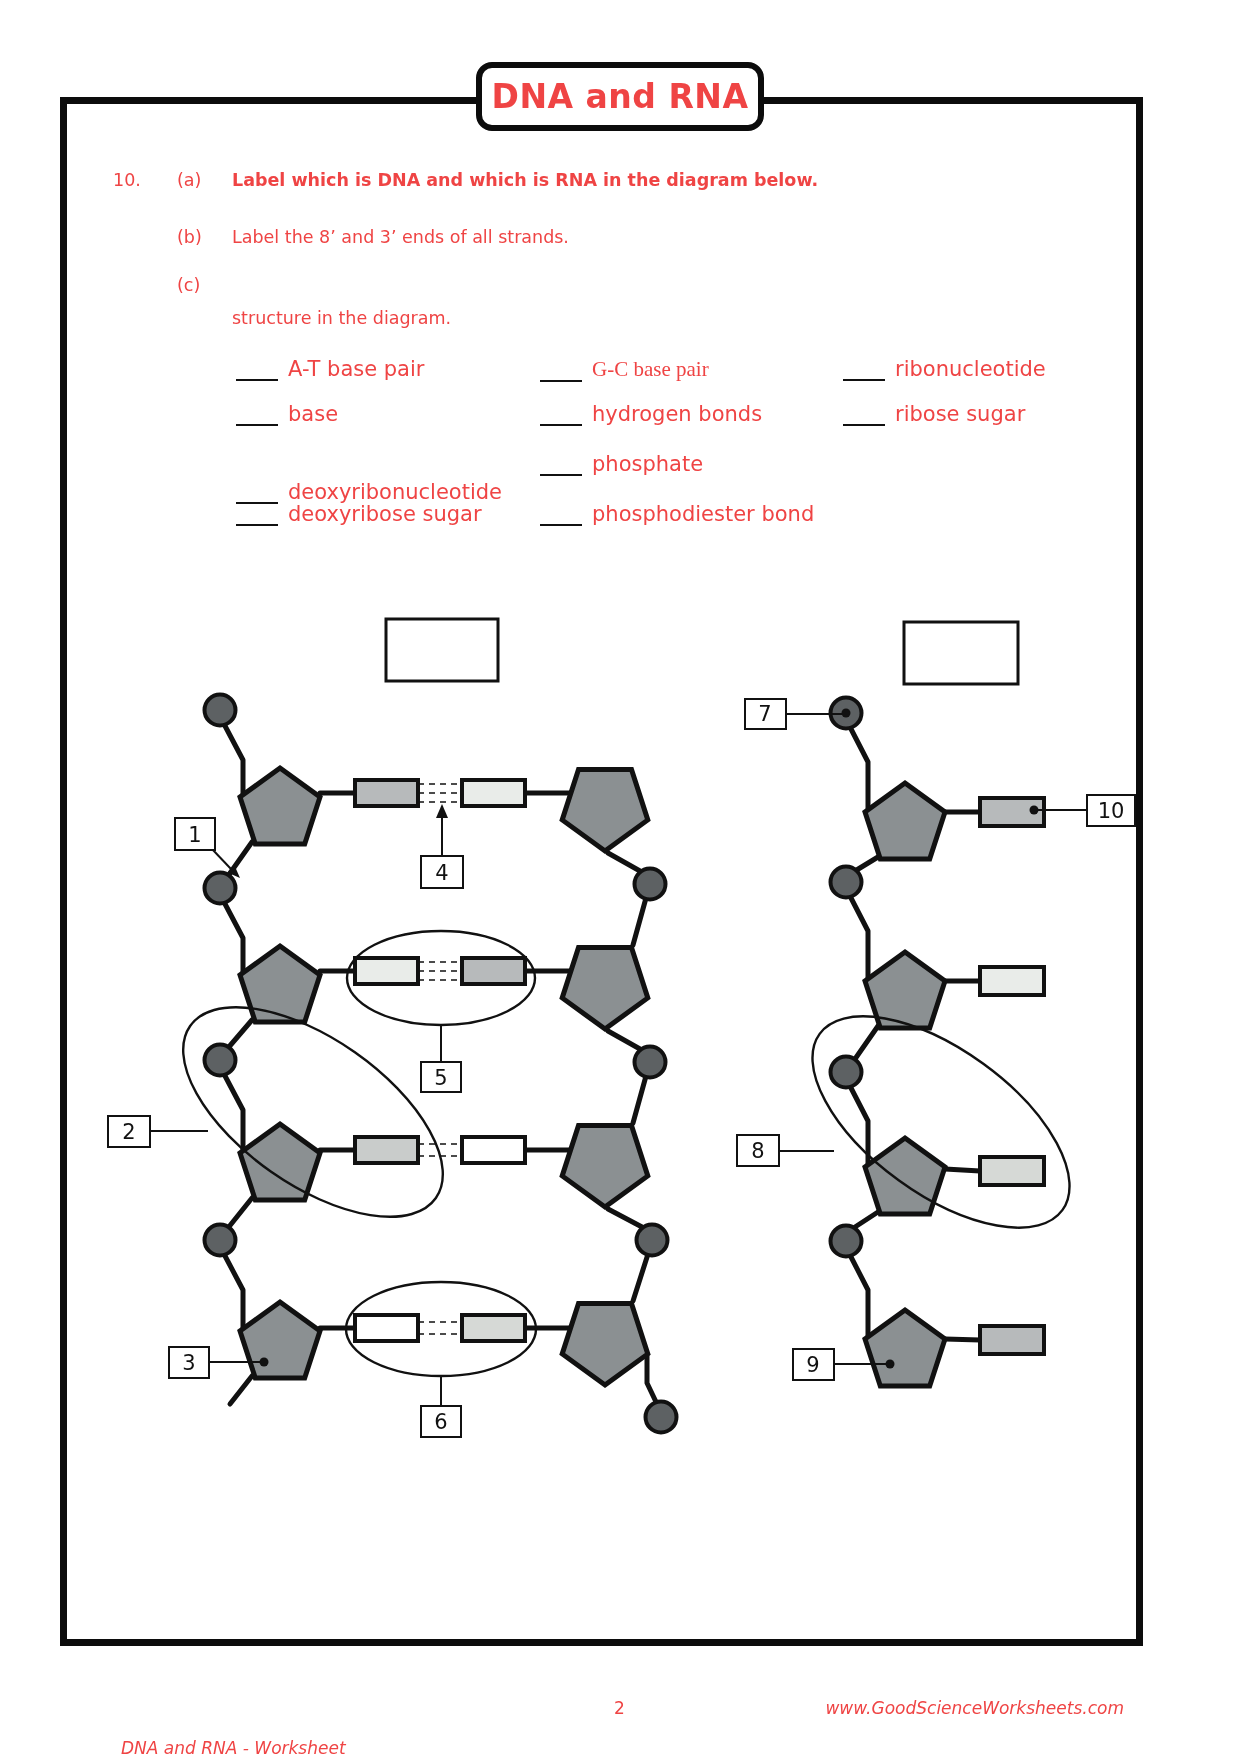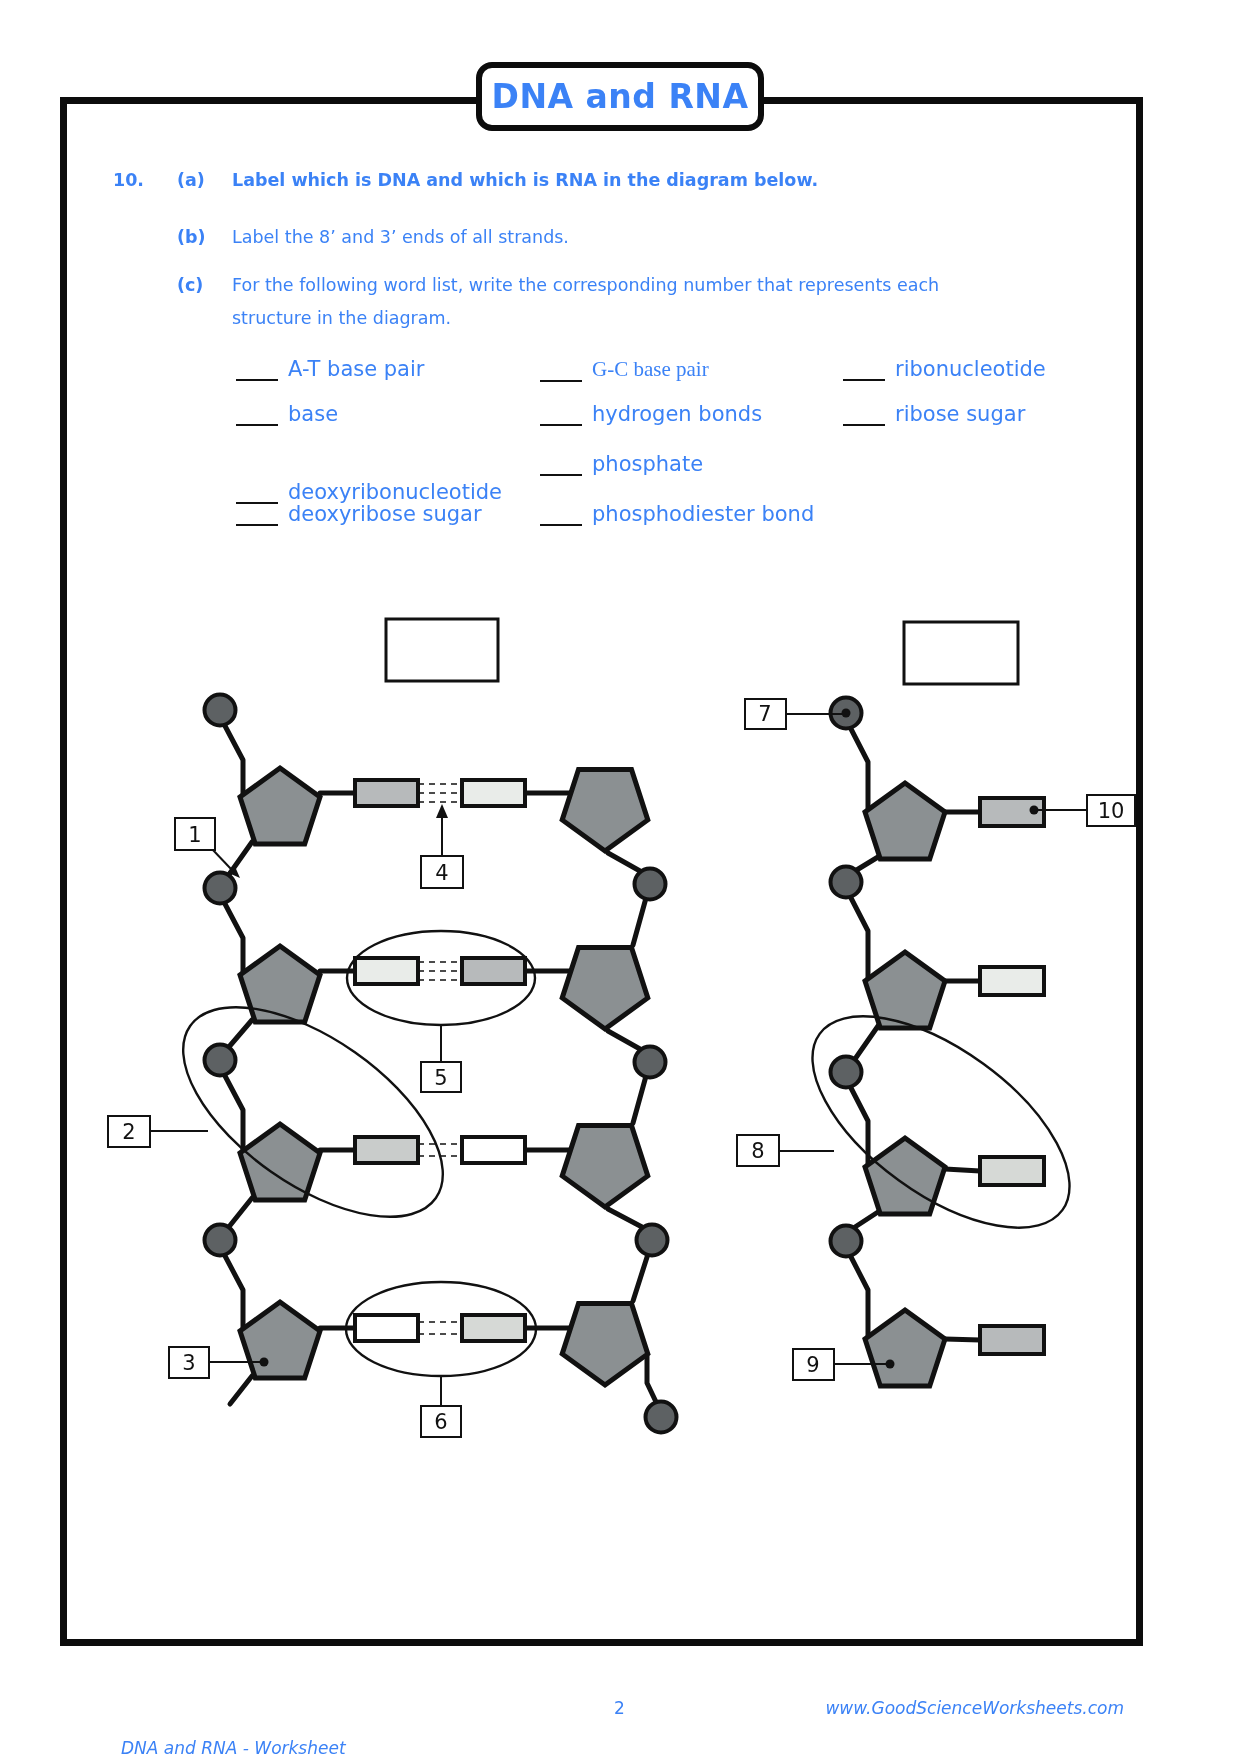--- a/index.html
+++ b/index.html
@@ -1,31 +1,31 @@
 <!DOCTYPE html>
 <html><head>
 <meta charset="utf-8">
 <style>
   html,body{margin:0;padding:0;background:#ffffff;}
   .page{
     position:relative;width:1241px;height:1754px;background:#ffffff;
-    font-family:"DejaVu Sans","Liberation Sans",sans-serif;color:#3b82f6;overflow:hidden;
+    font-family:"DejaVu Sans","Liberation Sans",sans-serif;color:#ef4444;overflow:hidden;
   }
   .page-border{
     position:absolute;left:60px;top:97px;width:1083px;height:1549px;
     border:7px solid #0c0c0c;box-sizing:border-box;
   }
   .title-box{
     position:absolute;left:476px;top:62px;width:288px;height:69px;
     background:#ffffff;border:6px solid #0c0c0c;border-radius:16px;box-sizing:border-box;
     display:flex;align-items:center;justify-content:center;
     font-size:33px;font-weight:bold;letter-spacing:0.5px;z-index:3;
   }
   .txt{position:absolute;font-size:17.5px;line-height:22px;white-space:nowrap;}
-  .bold{font-weight:bold;}
+  .bold{font-weight:normal;}
   .witem{position:absolute;display:flex;align-items:flex-end;font-size:21px;white-space:nowrap;}
   .blank{display:inline-block;width:42px;height:16px;border-bottom:2px solid #111;margin-right:10px;}
   .diagram-svg{position:absolute;left:0;top:0;z-index:2;}
   .footer-txt{position:absolute;font-size:17px;font-style:italic;white-space:nowrap;}
   .footer-num{position:absolute;font-size:17px;white-space:nowrap;}
 
   
   .bb{fill:none;stroke:#111;stroke-width:5;stroke-linejoin:round;stroke-linecap:round;}
   .sugar{stroke:#111;stroke-width:5;stroke-linejoin:miter;}
   .phos{stroke:#111;stroke-width:4;}
@@ -51,21 +51,20 @@
   </div>
 
   <span class="txt bold" style="left:113px;top:169px;">10.</span>
   <span class="txt bold" style="left:177px;top:169px;">(a)</span>
   <span class="txt" style="left:232px;top:169px;font-weight:bold;">Label which is DNA and which is RNA in the diagram below.</span>
 
   <span class="txt bold" style="left:177px;top:226px;">(b)</span>
   <span class="txt" style="left:232px;top:226px;">Label the 8’ and 3’ ends of all strands.</span>
 
   <span class="txt bold" style="left:177px;top:274px;">(c)</span>
-  <span class="txt" style="left:232px;top:274px;">For the following word list, write the corresponding number that represents each</span>
   <span class="txt" style="left:232px;top:307px;">structure in the diagram.</span>
 
   <div class="witem" style="left:236px;top:357px;">
     <span class="blank"></span>
     <span>A-T base pair</span>
   </div>
   <div class="witem" style="left:540px;top:357px;font-family:Liberation Serif, serif;">
     <span class="blank"></span>
     <span>G-C base pair</span>
   </div>

